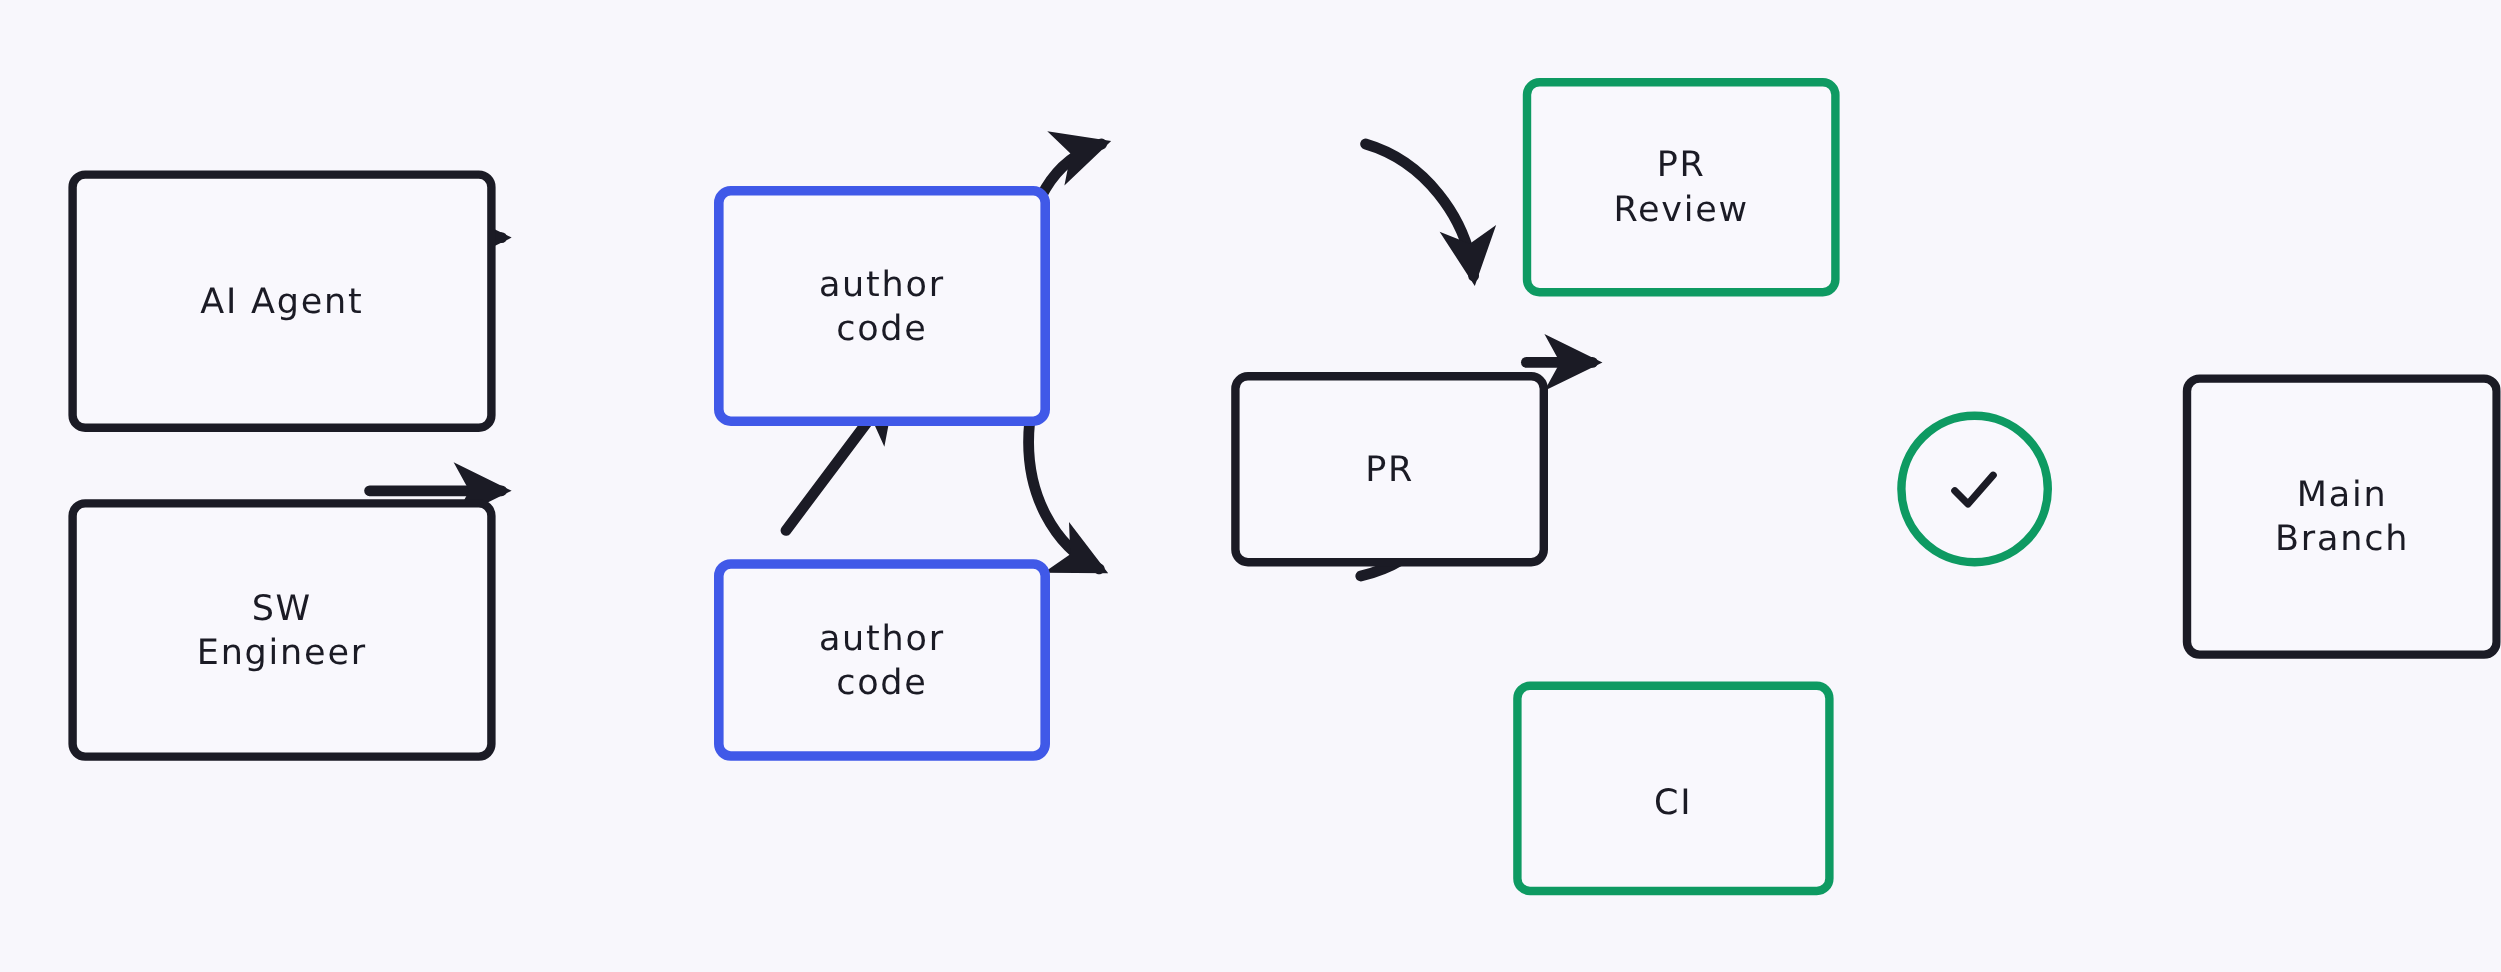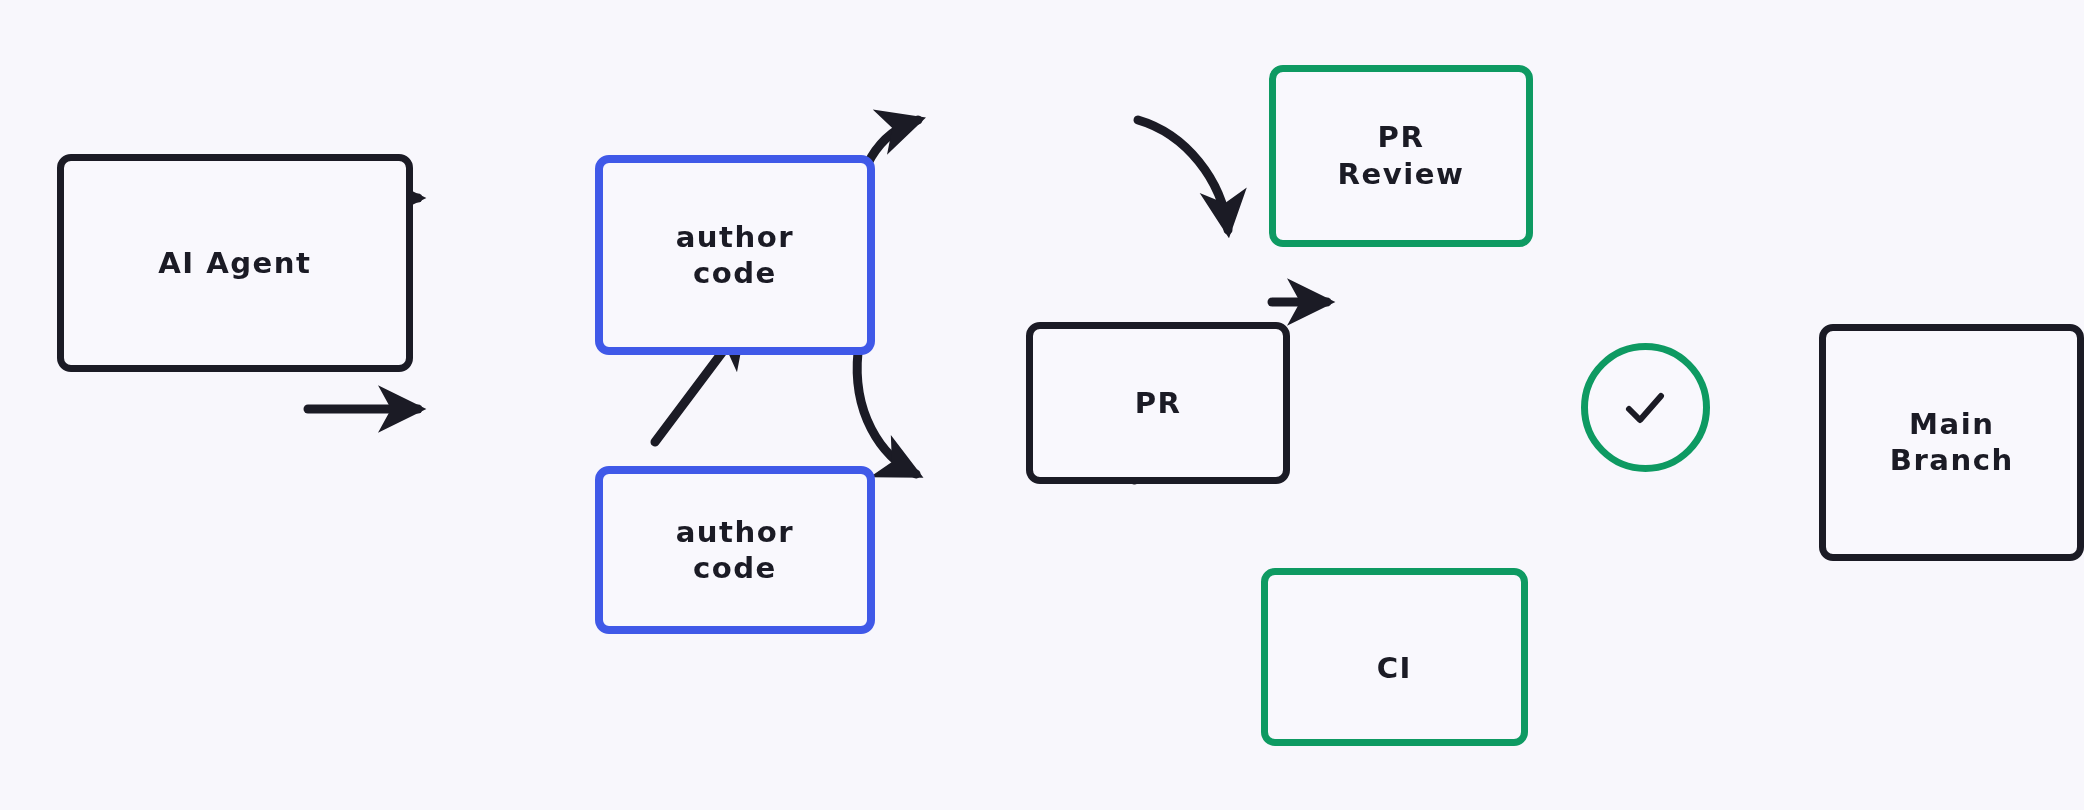--- a/index.html
+++ b/index.html
@@ -31,27 +31,27 @@
     background: #f9f8fd;
     display: flex;
     align-items: center;
     justify-content: center;
     text-align: center;
     border-radius: 14px;
     z-index: 2;
   }
   .node .label {
     font-family: "DejaVu Sans", sans-serif;
-    font-weight: 700;
+    font-weight: 400;
     color: #1b1b25;
     letter-spacing: 1.5px;
     line-height: 1.25;
     white-space: pre-line;
   }
-  .node.dark  { border: 7px solid #1b1b25; margin-top: 12px; }
+  .node.dark  { border: 7px solid #1b1b25; }
   .node.blue  { border: 8px solid #1d4ed8; }
   .node.green { border: 7px solid #0e9a62; }
 
   .check-node {
     position: absolute;
     box-sizing: border-box;
     border: 7px solid #0e9a62;
     border-radius: 50%;
     background: #f9f8fd;
     display: flex;
@@ -97,20 +97,24 @@
 
   <div class="node dark" style="left: 56.6891px; top: 141.723px; width: 356.332px; height: 218.658px; border-color: rgb(27, 27, 37); background: rgb(249, 248, 253);">
     <span class="label" style="font-size: 29.1544px;">AI Agent</span>
   </div>
 
   <div class="node blue" style="left: 595.236px; top: 155.22px; width: 279.396px; height: 199.762px; border-color: rgb(64, 89, 232); background: rgb(249, 248, 253);">
     <span class="label" style="font-size: 29.1544px;">author
 code</span>
   </div>
 
+  <div class="node dark" style="left: 56.6891px; top: 415.72px; width: 356.332px; height: 218.658px; border-color: rgb(27, 27, 37); background: rgb(249, 248, 253);">
+    <span class="label" style="font-size: 29.1544px;">SW
+Engineer</span>
+  </div>
 
   <div class="node blue" style="left: 595.236px; top: 465.661px; width: 279.396px; height: 168.718px; border-color: rgb(64, 89, 232); background: rgb(249, 248, 253);">
     <span class="label" style="font-size: 29.1544px;">author
 code</span>
   </div>
 
   <div class="node dark" style="left: 1025.8px; top: 310.44px; width: 264.549px; height: 161.969px; border-color: rgb(27, 27, 37); background: rgb(249, 248, 253);">
     <span class="label" style="font-size: 29.1544px;">PR</span>
   </div>
 

